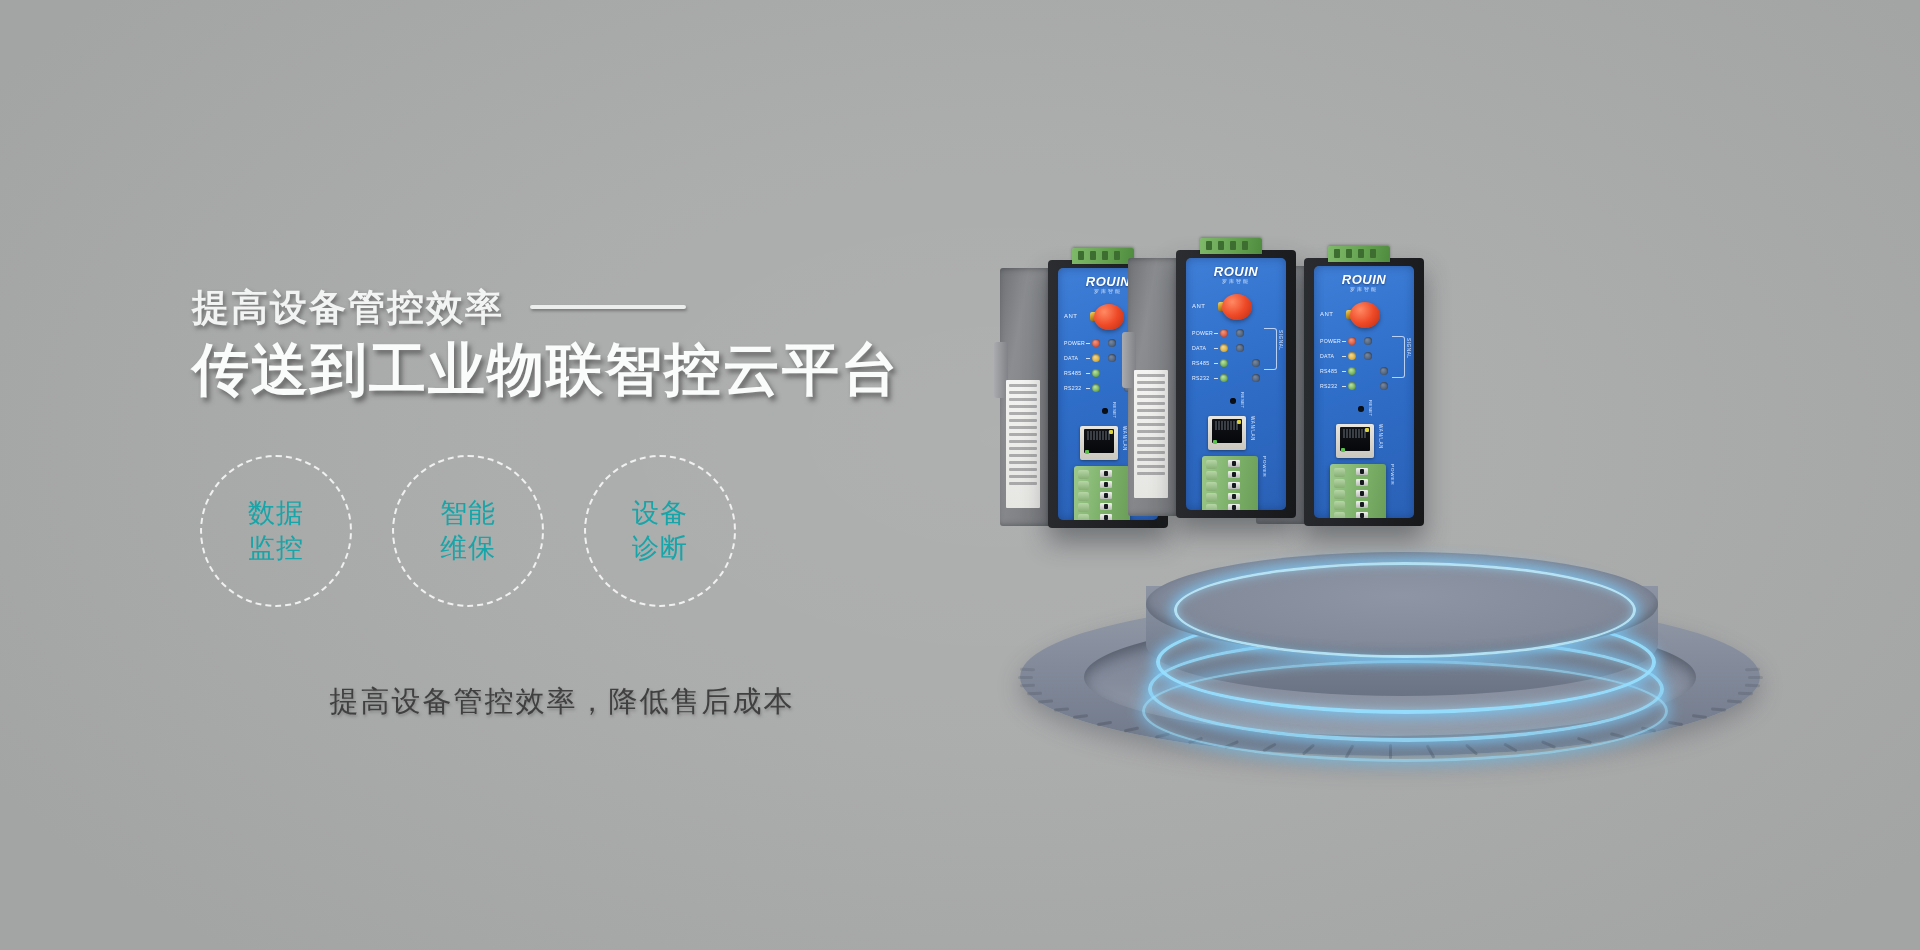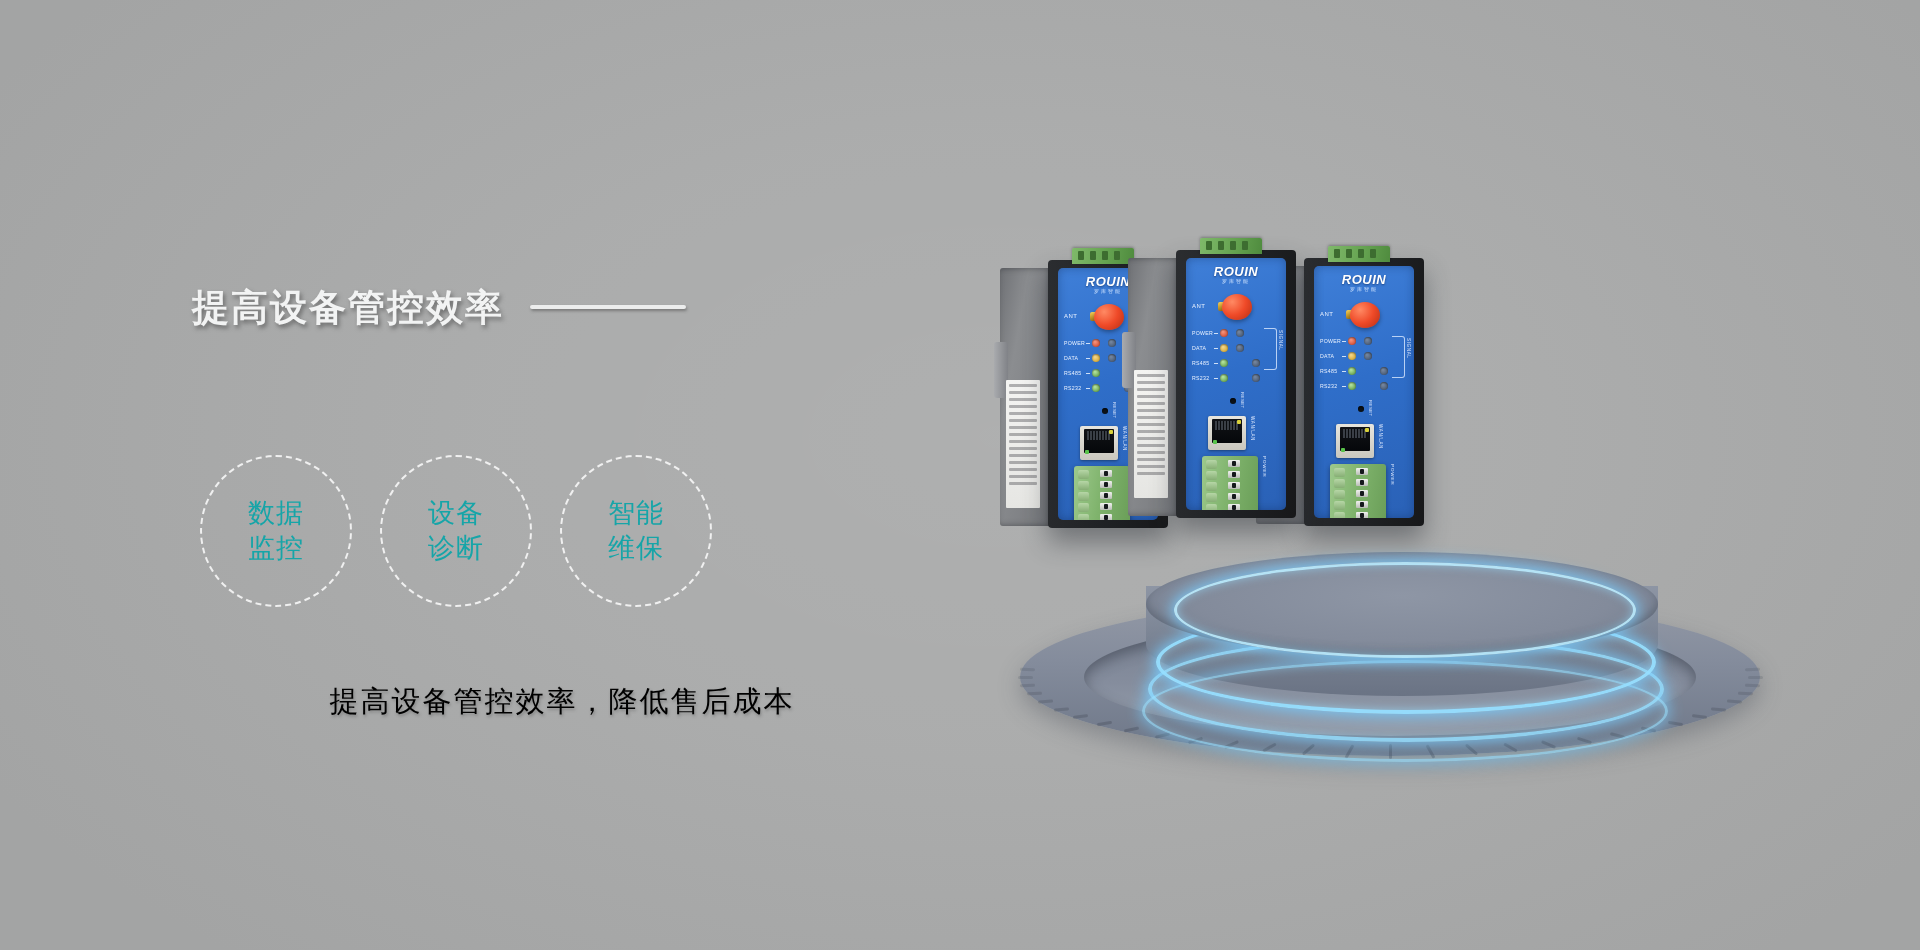--- a/index.html
+++ b/index.html
@@ -35,41 +35,41 @@
   }
 
   .headline{
     margin-top:8px;
     font-size:57px;font-weight:700;color:#fafbfb;letter-spacing:2px;
     line-height:1.12;white-space:nowrap;
     text-shadow:3px 4px 5px rgba(55,55,55,.6);
   }
 
   
-  .bubbles{position:absolute;left:200px;top:455px;display:flex;gap:28px;}
+  .bubbles{position:absolute;left:200px;top:455px;display:flex;gap:40px;}
   .bubble{
     width:152px;height:152px;border-radius:50%;
     border:2px dashed rgba(255,255,255,.82);
     display:flex;flex-direction:column;align-items:center;justify-content:center;
     box-sizing:border-box;
   }
   .bubble span{
     display:block;font-size:27px;font-weight:500;color:#16a5a8;
     line-height:1.30;letter-spacing:1px;text-align:center;
   }
 
   
   .tag-main{
     position:absolute;left:352px;top:617px;width:420px;text-align:center;
     font-size:33px;font-weight:700;color:#fbfbfb;letter-spacing:3px;
     text-shadow:2px 3px 4px rgba(60,60,60,.45);
   }
   .tag-sub{
     position:absolute;left:292px;top:682px;width:540px;text-align:center;
-    font-size:29px;font-weight:400;color:#000000;letter-spacing:2px;
+    font-size:29px;font-weight:400;color:#404040;letter-spacing:2px;
     text-shadow:1px 2px 3px rgba(60,60,60,.35);
   }
 
   
   .scene{position:absolute;left:1000px;top:250px;width:760px;height:540px;}
 
   
   .gear-ring{
     position:absolute;left:30px;top:348px;width:740px;height:158px;
     transform:translateX(-10px);
@@ -262,34 +262,35 @@
 
 <div id="banner">
 
   <div class="vignette"></div>
 
   <div class="copy">
     <div class="eyebrow-row">
       <div class="eyebrow">提高设备管控效率</div>
       <div class="eyebrow-rule"></div>
     </div>
+    <div class="headline">传送到工业物联智控云平台</div>
   </div>
 
   <div class="bubbles">
     <div class="bubble">
       <span>数据</span>
       <span>监控</span>
     </div>
     <div class="bubble">
+      <span>智能</span>
+      <span>维保</span>
+    </div>
+    <div class="bubble">
       <span>设备</span>
       <span>诊断</span>
-    </div>
-    <div class="bubble">
-      <span>智能</span>
-      <span>维保</span>
     </div>
   </div>
 
   <div class="tag-sub">提高设备管控效率，降低售后成本</div>
 
   <div class="scene">
 
     <div class="plat-shadow"></div>
 
     <div class="gear-ring">

